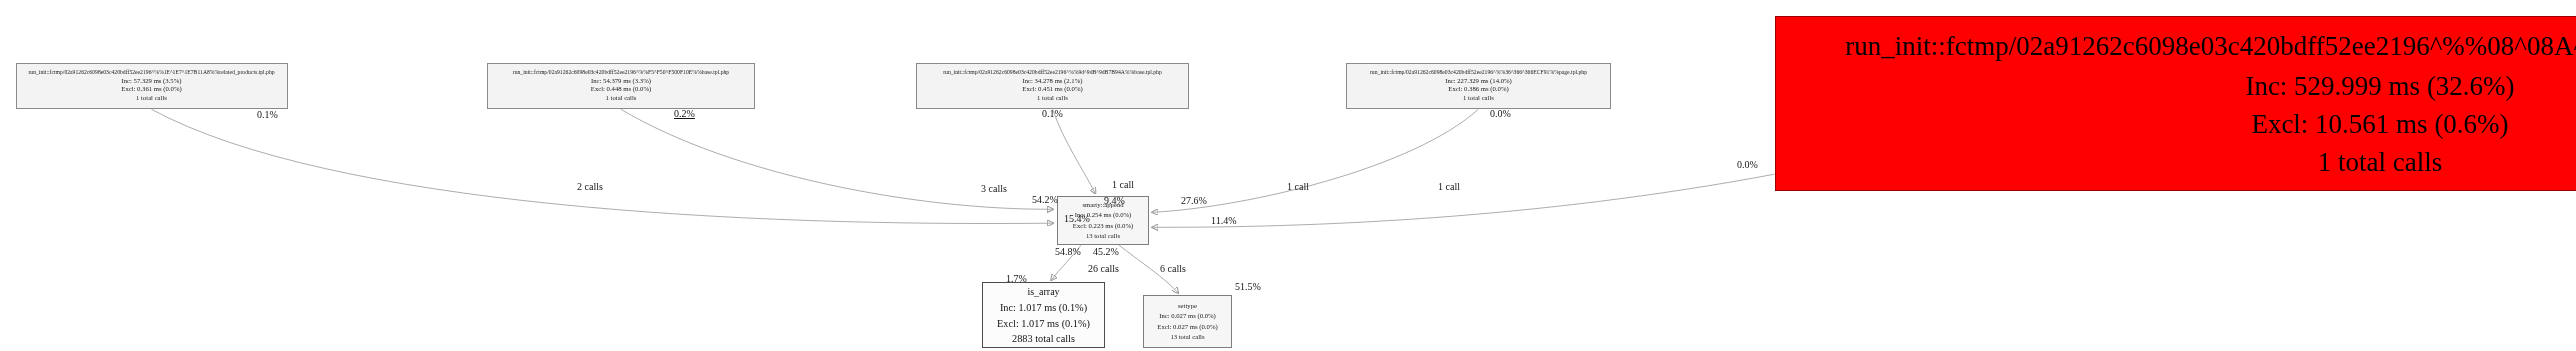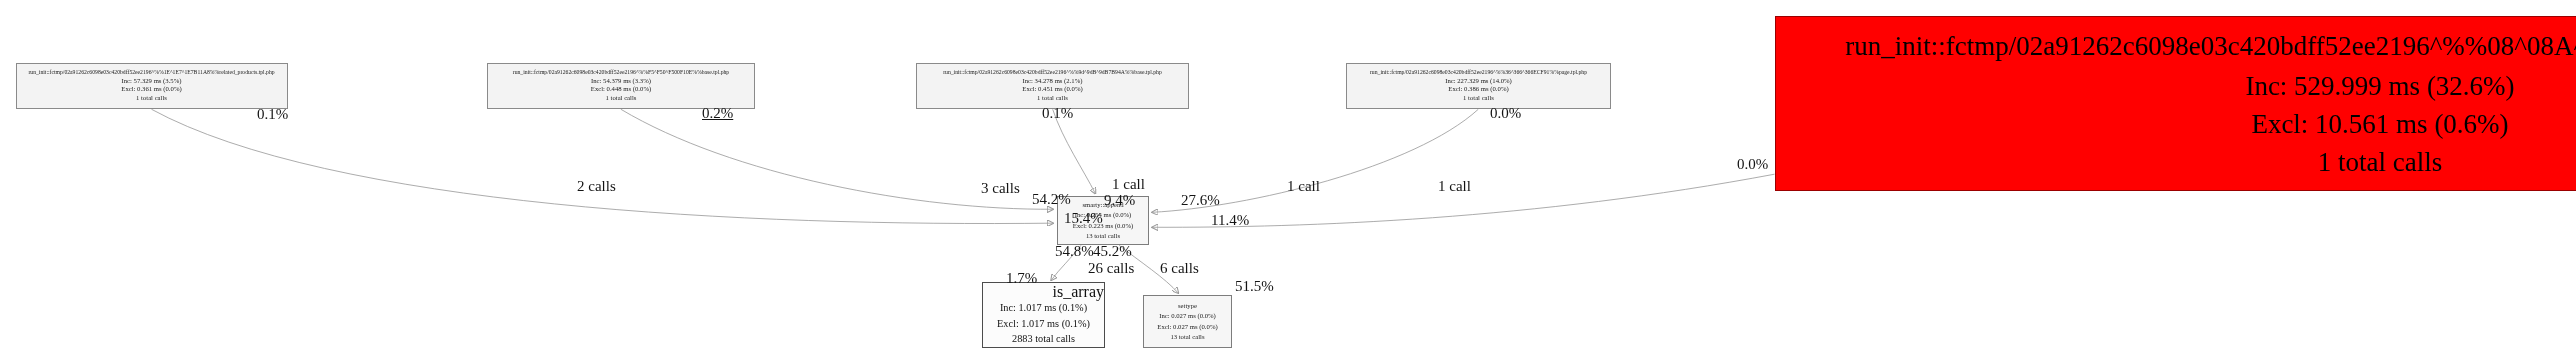--- a/index.html
+++ b/index.html
@@ -53,27 +53,27 @@
     border: 0.5px solid #7d7d7d;
     color: #1c1c1c;
   }
   .node-mid .nt, .node-mid .nl { font-size: 6.7px; line-height: 10.3px; white-space: nowrap; }
 
   .node-big {
     background: #fcfcfc;
     border: 0.5px solid #4c4c4c;
     color: #111;
   }
-  .node-big .nt { font-size: 16px; line-height: 16.5px; white-space: nowrap; text-align: right; }
+  .node-big .nt { font-size: 10px; line-height: 16.5px; white-space: nowrap; }
   .node-big .nl { font-size: 10.3px; line-height: 15.5px; white-space: nowrap; }
 
   .edge-label {
     position: absolute;
     z-index: 3;
-    font-size: 15px;
+    font-size: 10px;
     line-height: 9.3px;
     color: #141414;
     white-space: nowrap;
   }
 </style>
 </head>
 <body>
 
 <div id="canvas">
 
@@ -142,21 +142,21 @@
   </div>
 
   <div class="node node-mid" style="left:1143px; top:295px; width:89px; height:53px;">
     <div class="nt">settype</div>
     <div class="nl">Inc: 0.027 ms (0.0%)</div>
     <div class="nl">Excl: 0.027 ms (0.0%)</div>
     <div class="nl">13 total calls</div>
   </div>
 
   <span class="edge-label" style="left:257px; top:110px;">0.1%</span>
-  <span class="edge-label" style="left:702px; top:109px;text-decoration:underline;">0.2%</span>
+  <span class="edge-label" style="left:674px; top:109px;text-decoration:underline;">0.2%</span>
   <span class="edge-label" style="left:1042px; top:109px;">0.1%</span>
   <span class="edge-label" style="left:1490px; top:109px;">0.0%</span>
   <span class="edge-label" style="left:1737px; top:160px;">0.0%</span>
 
   <span class="edge-label" style="left:577px; top:182px;">2 calls</span>
   <span class="edge-label" style="left:981px; top:184px;">3 calls</span>
   <span class="edge-label" style="left:1112px; top:180px;">1 call</span>
   <span class="edge-label" style="left:1287px; top:182px;">1 call</span>
   <span class="edge-label" style="left:1438px; top:182px;">1 call</span>
 

